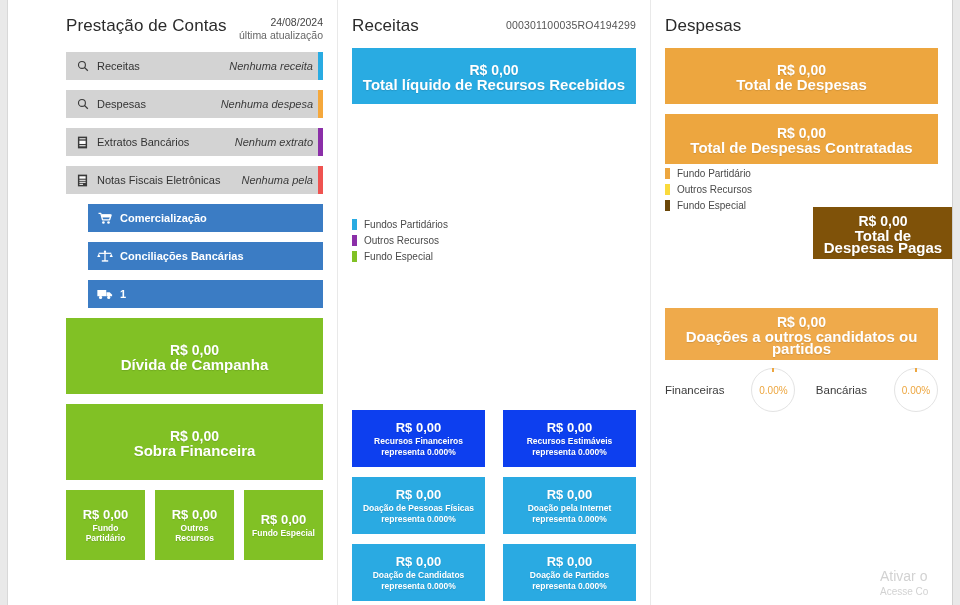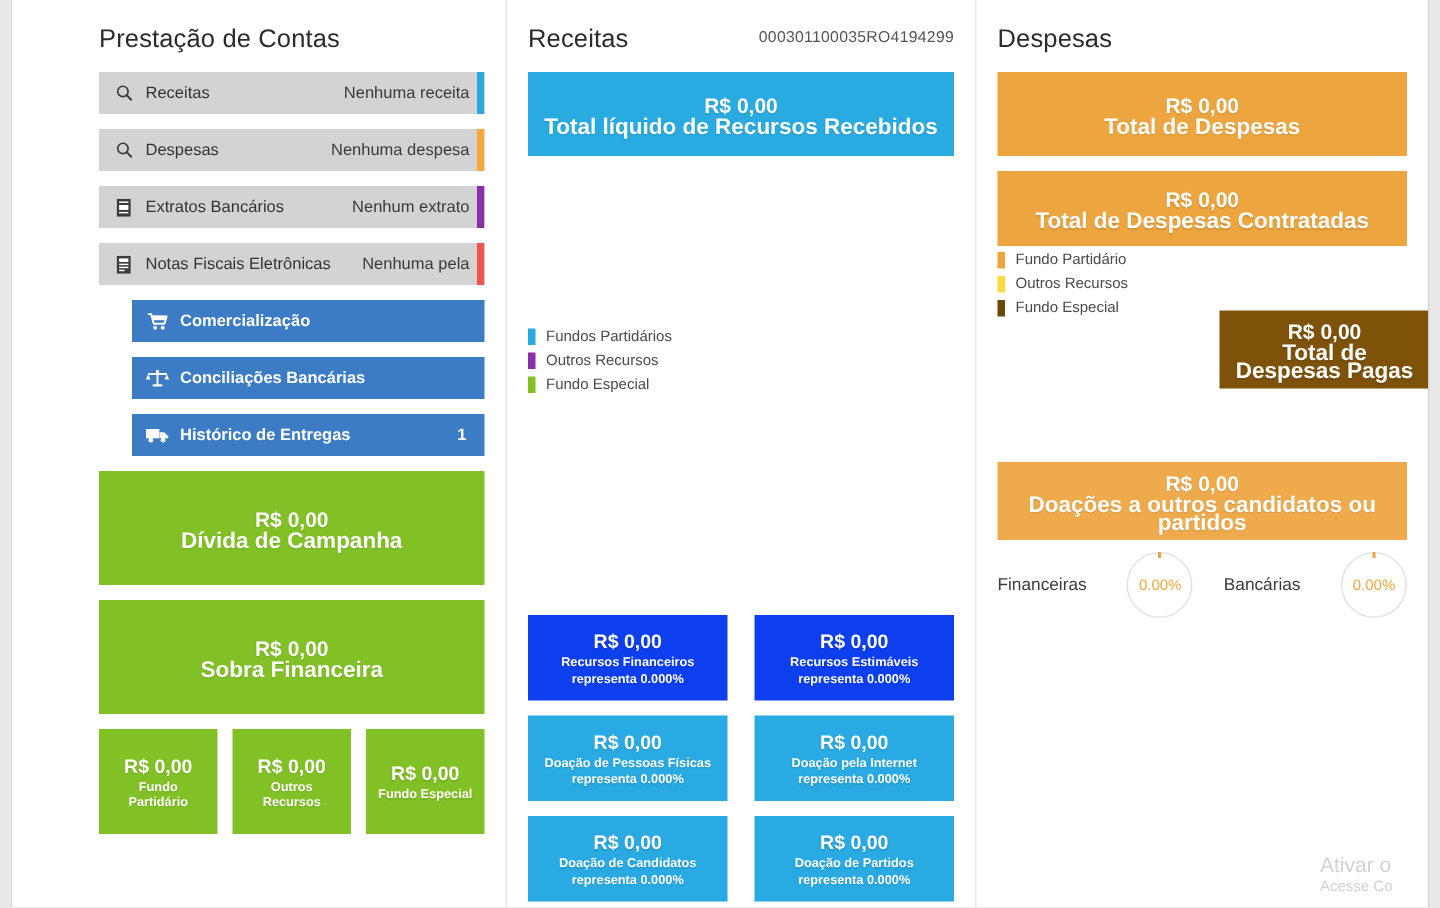--- a/index.html
+++ b/index.html
@@ -75,21 +75,21 @@
     overflow: hidden;
   }
   .row .ic {
     width: 15px; height: 14px;
     display: inline-flex; align-items: center; justify-content: center;
     margin-right: 7px;
     flex: 0 0 auto;
     color: #3a3a3a;
   }
   .row .lbl { flex: 1 1 auto; white-space: nowrap; }
-  .row .val { color: #3a3a3a; white-space: nowrap; font-size: 11px; }
+  .row .val { color: #3a3a3a; white-space: nowrap; font-size: 11px; font-style: italic; }
   .row .edge {
     position: absolute;
     right: 0; top: 0;
     width: 5px; height: 100%;
   }
 
   
   .navbtn {
     display: flex;
     align-items: center;
@@ -236,20 +236,24 @@
 </style>
 </head>
 <body>
 
 <div class="app">
 
   <div class="col col-left">
 
     <div class="col-head">
       <div class="col-title">Prestação de Contas</div>
+      <div class="head-meta">
+        <div class="d1">24/08/2024</div>
+        <div class="d2">última atualização</div>
+      </div>
     </div>
 
     <div class="col-inner">
 
       <div class="row">
         <span class="ic">
           <svg width="12" height="12" viewBox="0 0 16 16">
               <circle cx="6.6" cy="6.6" r="4.6" fill="none" stroke="#3a3a3a" stroke-width="1.5"></circle>
               <line x1="10.2" y1="10.2" x2="14.4" y2="14.4" stroke="#3a3a3a" stroke-width="1.7"></line>
             </svg>
@@ -331,21 +335,20 @@
 
       <div class="navbtn">
         <span class="ic">
           <svg width="16" height="12" viewBox="0 0 18 13">
               <rect x="0.4" y="2" width="10" height="7" fill="#fff"></rect>
               <path d="M10.6 4.4h3.6l2.8 3v1.6h-6.4z" fill="#fff"></path>
               <circle cx="4" cy="10.4" r="1.8" fill="#fff"></circle>
               <circle cx="13.2" cy="10.4" r="1.8" fill="#fff"></circle>
             </svg>
         </span>
-        <span class="lbl">Histórico de Entregas</span>
         <span class="cnt">1</span>
       </div>
 
       <div class="card green green-big" style="height:76px">
         <div class="amt">R$ 0,00</div>
         <div class="cap">Dívida de Campanha</div>
       </div>
 
       <div class="card green green-big" style="height:76px">
         <div class="amt">R$ 0,00</div>

